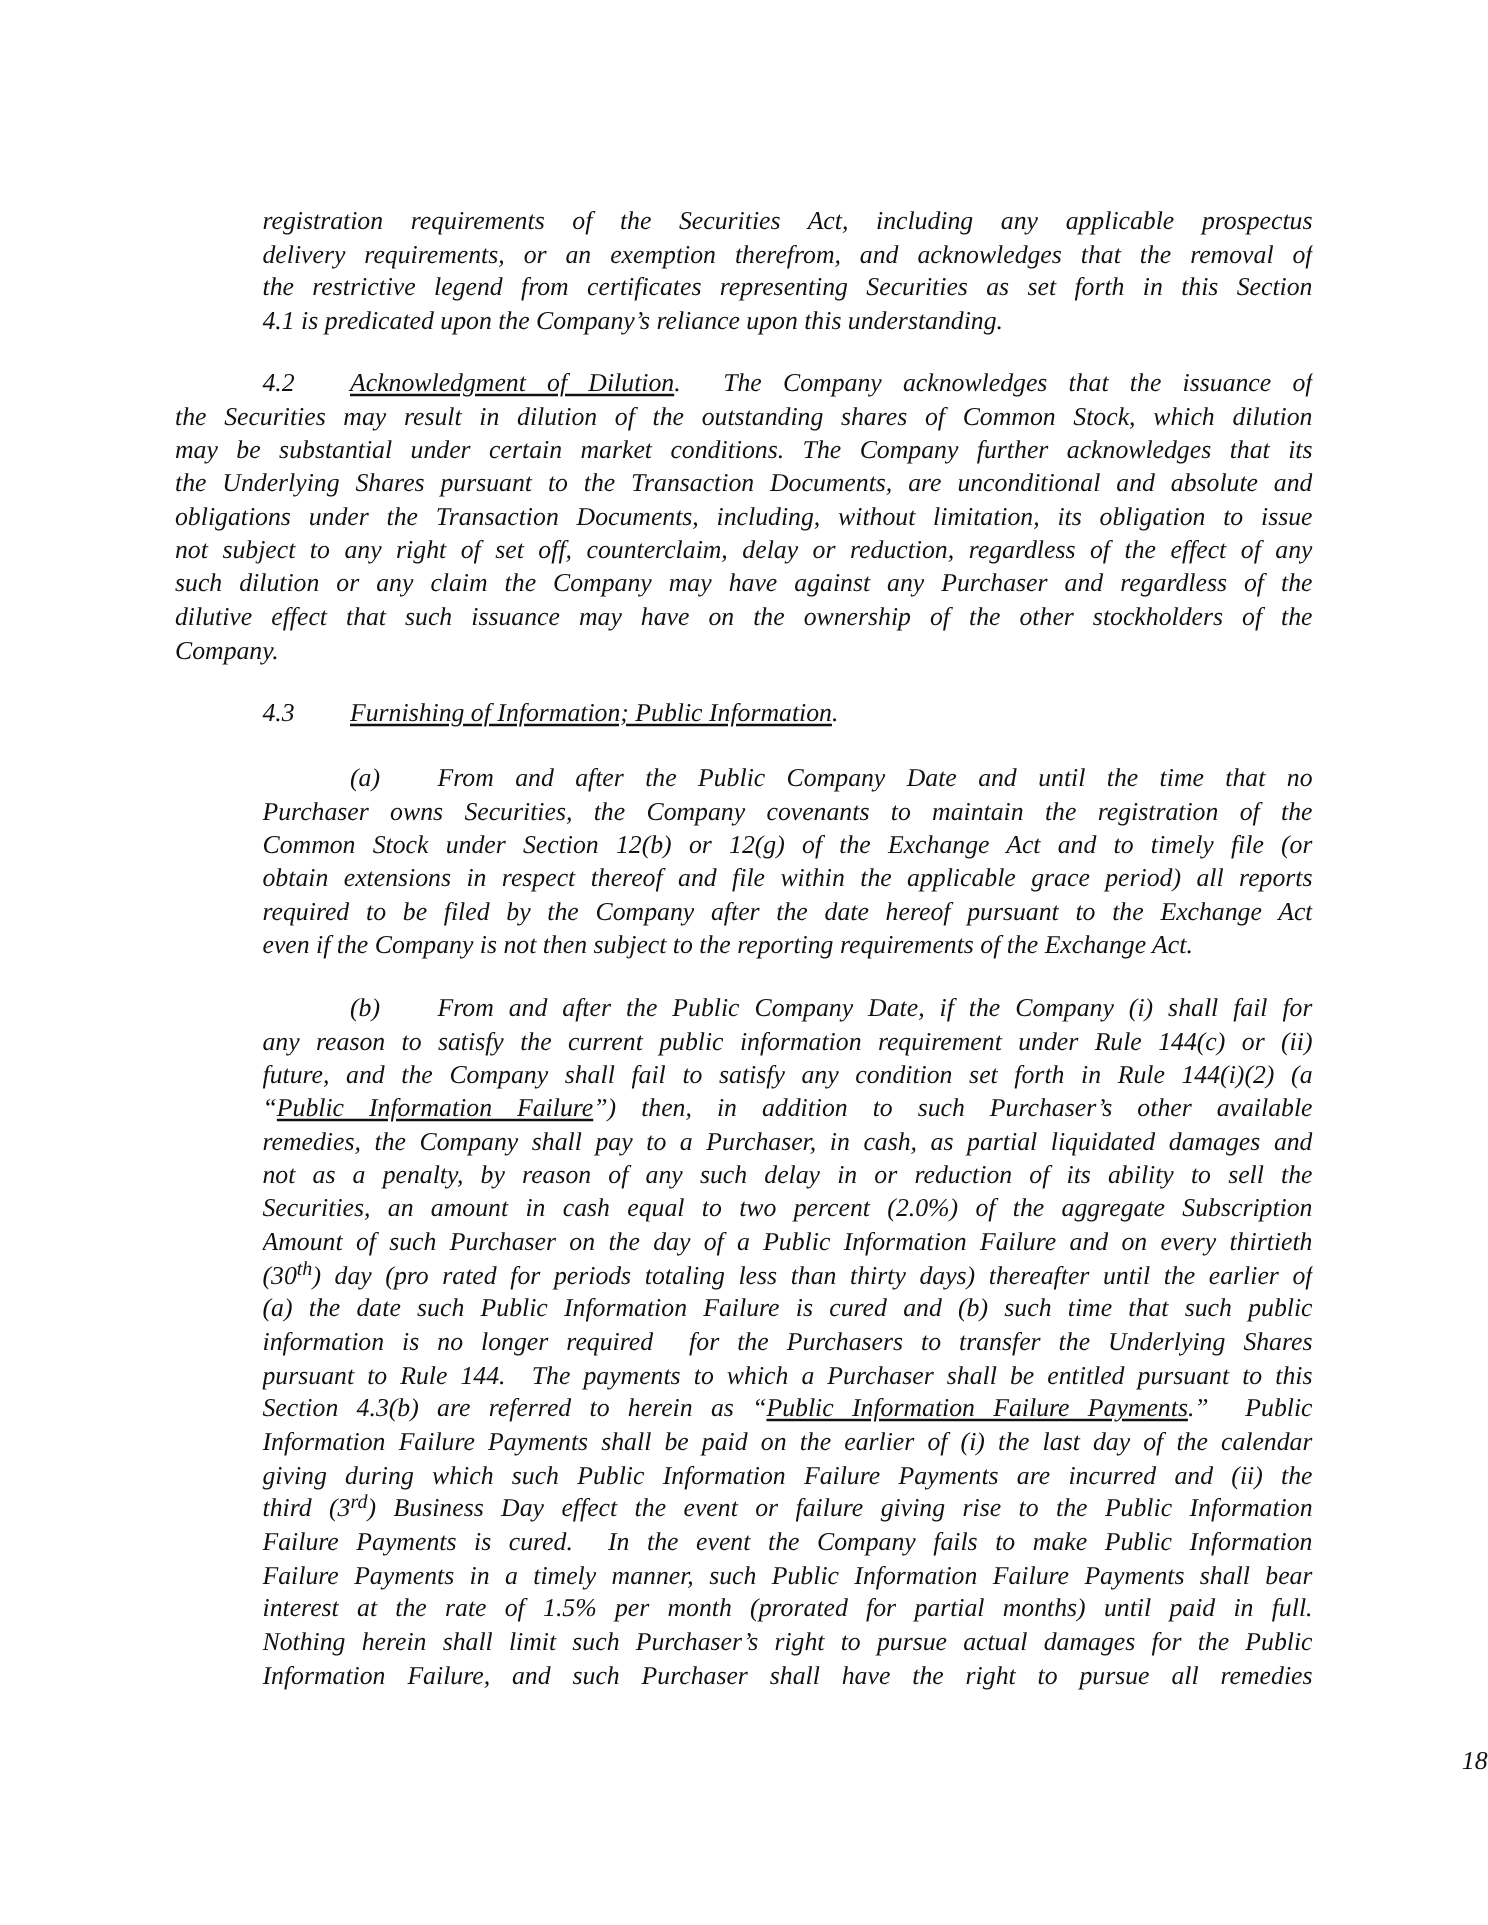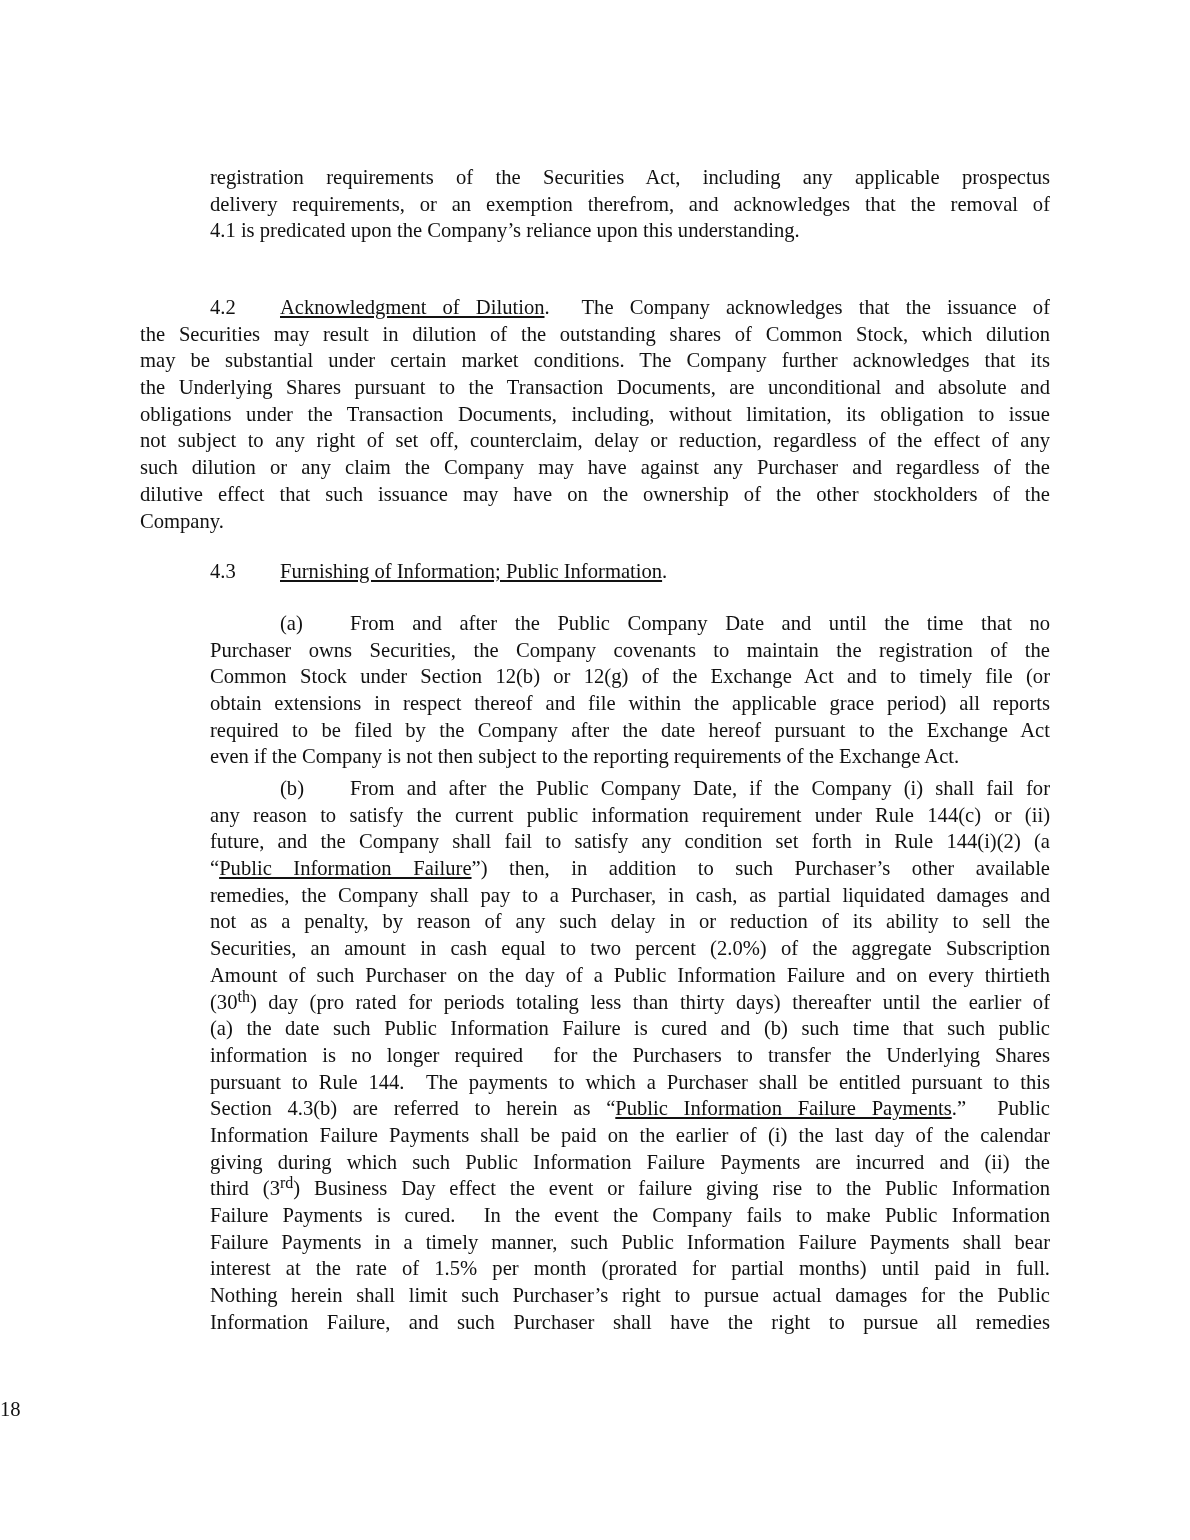--- a/index.html
+++ b/index.html
@@ -1,44 +1,45 @@
 <!DOCTYPE html>
 <html><head>
 <meta charset="utf-8">
 <style>
   html, body { margin: 0; padding: 0; background: #ffffff; }
   body { width: 1190px; height: 1540px; position: relative; overflow: hidden;
          font-family: "Liberation Serif", "DejaVu Serif", serif; color: #111; }
-  .page { position: absolute; left: 0; top: 0; width: 1190px; height: 1540px; }
+  .page { position: absolute; left: 0; top: 0; width: 1190px; height: 1540px; font-style: italic; }
   .para { position: absolute; }
   .line { height: 26.7px; line-height: 26.7px; font-size: 20.6px;
           white-space: nowrap; text-align: justify; text-align-last: justify;
           overflow: hidden; }
   .line.last { text-align-last: left; }
   .u { text-decoration: underline; text-underline-offset: 2px; margin-top: 44px; }
   sup { font-size: 16px; line-height: 0; vertical-align: 7px; }
   .p1 { left: 210px; top: 164px; width: 840px; }
   .p2 { left: 140px; top: 294px; width: 910px; }
   .p3 { left: 140px; top: 558px; width: 910px; }
   .p4 { left: 210px; top: 610px; width: 840px; }
-  .p5 { left: 210px; top: 775px; width: 840px; }
+  .p5 { left: 210px; top: 794px; width: 840px; }
   .num { display: inline-block; width: 70px; }
   .indent2 { display: inline-block; width: 70px; }
   .label { display: inline-block; width: 70px; }
-  .pageno { position: absolute; left: 0; width: 1190px; top: 1396px; text-align: left;
+  .pageno { position: absolute; left: 0; width: 1190px; top: 1396px; text-align: right;
             font-size: 20.6px; line-height: 26.7px; }
 </style>
 </head>
 <body>
 
 <div class="page">
 
   <div class="para p1">
     <div class="line">registration requirements of the Securities Act, including any applicable prospectus</div>
     <div class="line">delivery requirements, or an exemption therefrom, and acknowledges that the removal of</div>
+    <div class="line">the restrictive legend from certificates representing Securities as set forth in this Section</div>
     <div class="line last">4.1 is predicated upon the Company’s reliance upon this understanding.</div>
   </div>
 
   <div class="para p2">
     <div class="line"><span class="indent2"></span><span class="num">4.2</span><span class="u">Acknowledgment of Dilution</span><span>.</span><span style="white-space:pre">  The Company acknowledges that the issuance of</span></div>
     <div class="line">the Securities may result in dilution of the outstanding shares of Common Stock, which dilution</div>
     <div class="line">may be substantial under certain market conditions.  The Company further acknowledges that its</div>
     <div class="line">the Underlying Shares pursuant to the Transaction Documents, are unconditional and absolute and</div>
     <div class="line">obligations under the Transaction Documents, including, without limitation, its obligation to issue</div>
     <div class="line">not subject to any right of set off, counterclaim, delay or reduction, regardless of the effect of any</div>

